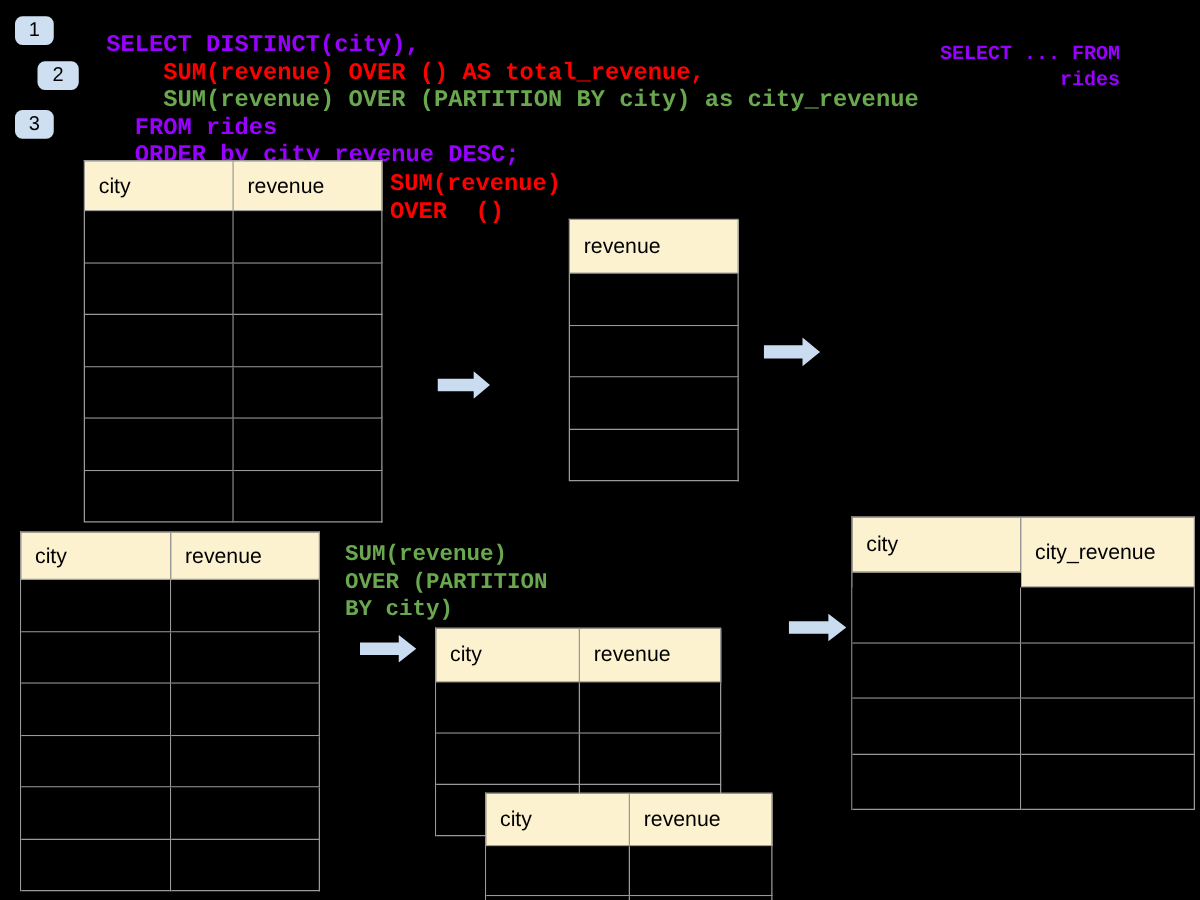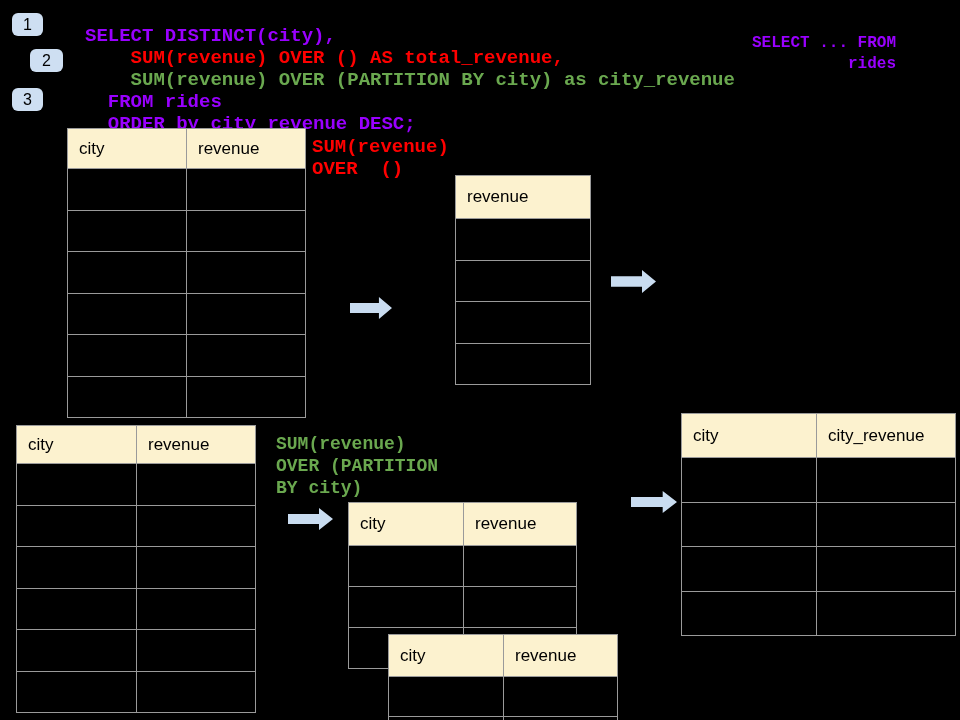--- a/index.html
+++ b/index.html
@@ -177,21 +177,21 @@
         <div class="cell" style="width: 113px; height: 41px;"></div>
       </div>
       <div class="row">
         <div class="cell" style="width: 115px; height: 41px;"></div>
         <div class="cell" style="width: 113px; height: 41px;"></div>
       </div>
     </div>
   <div class="tbl" style="left: 681px; top: 413px;">
       <div class="row">
         <div class="cell hcell" style="width: 135px; height: 44px;">city</div>
-        <div class="cell hcell" style="width: 139px; height: 44px;">city_revenue</div>
+        <div class="cell hcell" style="width: 139px; height: 56px;">city_revenue</div>
       </div>
       <div class="row">
         <div class="cell" style="width: 135px; height: 44.5px;"></div>
         <div class="cell" style="width: 139px; height: 44.5px;"></div>
       </div>
       <div class="row">
         <div class="cell" style="width: 135px; height: 44.5px;"></div>
         <div class="cell" style="width: 139px; height: 44.5px;"></div>
       </div>
       <div class="row">

